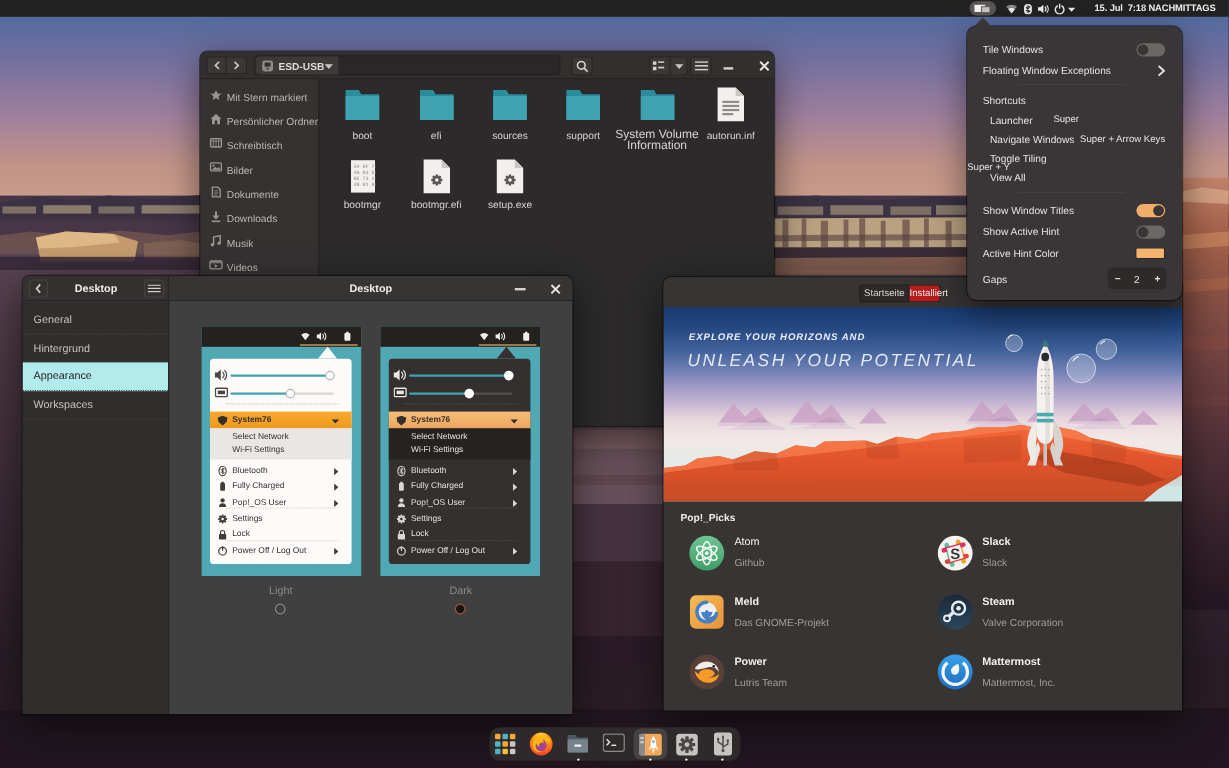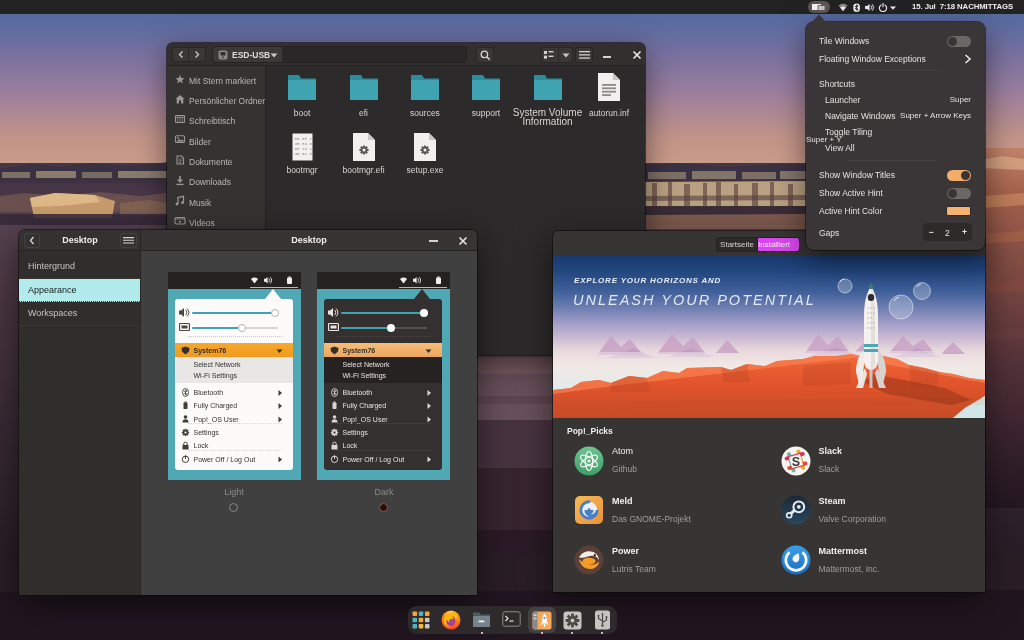--- a/index.html
+++ b/index.html
@@ -316,20 +316,21 @@
   <svg class="abs" style="left:104px;top:7px" width="11" height="7" viewBox="0 0 11 7">
       <path d="M0,0.6 L11,0.6 M0,3.3 L11,3.3 M0,6 L11,6" stroke="#d5d2d0" stroke-width="1.1"></path>
     </svg>
   <div class="abs" style="left:122px;top:5px;width:336px;text-align:center;font-size:9px;font-weight:bold;color:#f0eeec">Desktop</div>
   <div class="abs" style="left:410px;top:10px;width:9px;height:1.8px;background:#d5d2d0"></div>
   <svg class="abs" style="left:439px;top:6px" width="10" height="10" viewBox="0 0 10 10">
       <path d="M1.5,1.5 L8.5,8.5 M8.5,1.5 L1.5,8.5" stroke="#e8e5e3" stroke-width="1.6"></path>
     </svg>
 
   <div class="abs" style="left:0;top:25px;width:121px;font-size:9px;color:#c6c3c0">
+    <div style="height:23.7px;line-height:23.7px;padding-left:9px;border-bottom:1px dotted #403c3c">General</div>
     <div style="height:23.7px;line-height:23.7px;padding-left:9px;border-bottom:1px dotted #403c3c">Hintergrund</div>
     <div style="height:23.7px;line-height:23.7px;padding-left:9px;background:#b2ebec;color:#242222;border-bottom:1px dotted #403c3c">Appearance</div>
     <div style="height:23.7px;line-height:23.7px;padding-left:9px;border-bottom:1px dotted #403c3c">Workspaces</div>
   </div>
 
   <div class="abs" style="left:148.5px;top:42px;width:133px;height:208px;background:#4fa8b4">
     <div class="abs" style="left:0;top:0;width:133px;height:16.5px;background:#242121"></div>
     <svg class="abs" style="left:82px;top:4px" width="48" height="9" viewBox="0 0 48 9">
       <path d="M1,3 A5.5,5.5 0 0,1 8,3 L4.5,7.5 Z" fill="#f0eeec"></path>
       <g transform="translate(14,0)">
@@ -540,21 +541,21 @@
 
   <div class="abs" style="left:180px;top:257px;width:70px;text-align:center;font-size:9px;color:#8d8a87">Light</div>
   <div class="abs" style="left:330px;top:257px;width:70px;text-align:center;font-size:9px;color:#8d8a87">Dark</div>
   <div class="abs" style="left:210px;top:272.5px;width:9px;height:9px;border-radius:50%;border:1.5px solid #8b8885"></div>
   <div class="abs" style="left:360px;top:272.5px;width:9px;height:9px;border-radius:50%;border:1.5px solid #a8543c;background:#181515"></div>
 </div>
 
 <div class="abs" style="left:553px;top:231px;width:432px;height:361px;z-index:9;border-radius:6px 6px 0 0;background:#373434;box-shadow:0 0 0 1px rgba(10,10,10,0.6), 0 10px 34px rgba(0,0,0,0.55)">
   <div class="abs" style="left:0;top:0;width:432px;height:25px;background:#373434;border-radius:6px 6px 0 0"></div>
   <div class="abs" style="left:163px;top:6px;width:42px;height:14.5px;background:#2c2929;border:1px solid #242121;border-radius:3px 0 0 3px;font-size:8px;color:#d8d5d2;text-align:center;line-height:14px">Startseite</div>
-  <div class="abs" style="left:205px;top:6px;width:42px;height:14.5px;background:#d946ef;border:1px solid #242121;border-left:none;border-radius:0 3px 3px 0;font-size:8px;color:#f2f0ee;text-align:left;line-height:14px">Installiert</div>
+  <div class="abs" style="left:205px;top:6px;width:26px;height:14.5px;background:#b91c1c;border:1px solid #242121;border-left:none;border-radius:0 3px 3px 0;font-size:8px;color:#f2f0ee;text-align:right;line-height:14px">Installiert</div>
 
   <svg class="abs" style="left:0;top:25px" width="432" height="162" viewBox="0 0 432 162">
     <defs>
       <linearGradient id="bsky" x1="0" y1="0" x2="0" y2="1">
         <stop offset="0" stop-color="#193a6f"></stop>
         <stop offset="0.09" stop-color="#22457e"></stop>
         <stop offset="0.22" stop-color="#40609a"></stop>
         <stop offset="0.33" stop-color="#7381b4"></stop>
         <stop offset="0.42" stop-color="#a59fc8"></stop>
         <stop offset="0.5" stop-color="#c9b8d2"></stop>
@@ -747,21 +748,21 @@
   <div class="abs" style="left:141px;top:13.5px;width:24px;height:11px;border-radius:6px;background:#6b6765">
       <div class="abs" style="left:1px;top:1px;width:9px;height:9px;border-radius:50%;background:#393535"></div>
     </div>
   <div class="abs" style="left:13px;top:31.5px">Floating Window Exceptions</div>
   <svg class="abs" style="left:158px;top:31.5px" width="7" height="10" viewBox="0 0 7 10">
       <path d="M1.5,1 L6,5 1.5,9" fill="none" stroke="#e5e2df" stroke-width="1.6"></path>
     </svg>
   <div class="abs" style="left:42px;top:47.5px;width:90px;border-top:1px solid #454040"></div>
   <div class="abs" style="left:13px;top:56.5px">Shortcuts</div>
   <div class="abs" style="left:19px;top:72.5px">Launcher</div>
-  <div class="abs" style="left:0;top:72.5px;width:165px;text-align:right;font-size:8px">Super</div>
+  <div class="abs" style="left:0;top:72.5px;width:165px;text-align:center;font-size:8px">Super</div>
   <div class="abs" style="left:19px;top:88.5px">Navigate Windows</div>
   <div class="abs" style="left:0;top:88.5px;width:165px;text-align:right;font-size:8px">Super + Arrow Keys</div>
   <div class="abs" style="left:19px;top:104.5px">Toggle Tiling</div>
   <div class="abs" style="left:0;top:113px;width:165px;font-size:8px">Super + Y</div>
   <div class="abs" style="left:19px;top:121px">View All</div>
   <div class="abs" style="left:42px;top:137.5px;width:90px;border-top:1px solid #454040"></div>
   <div class="abs" style="left:13px;top:148px">Show Window Titles</div>
   <div class="abs" style="left:141px;top:147.5px;width:24px;height:11px;border-radius:6px;background:#f2ae68">
       <div class="abs" style="left:14px;top:1px;width:9px;height:9px;border-radius:50%;background:#393535"></div>
     </div>

